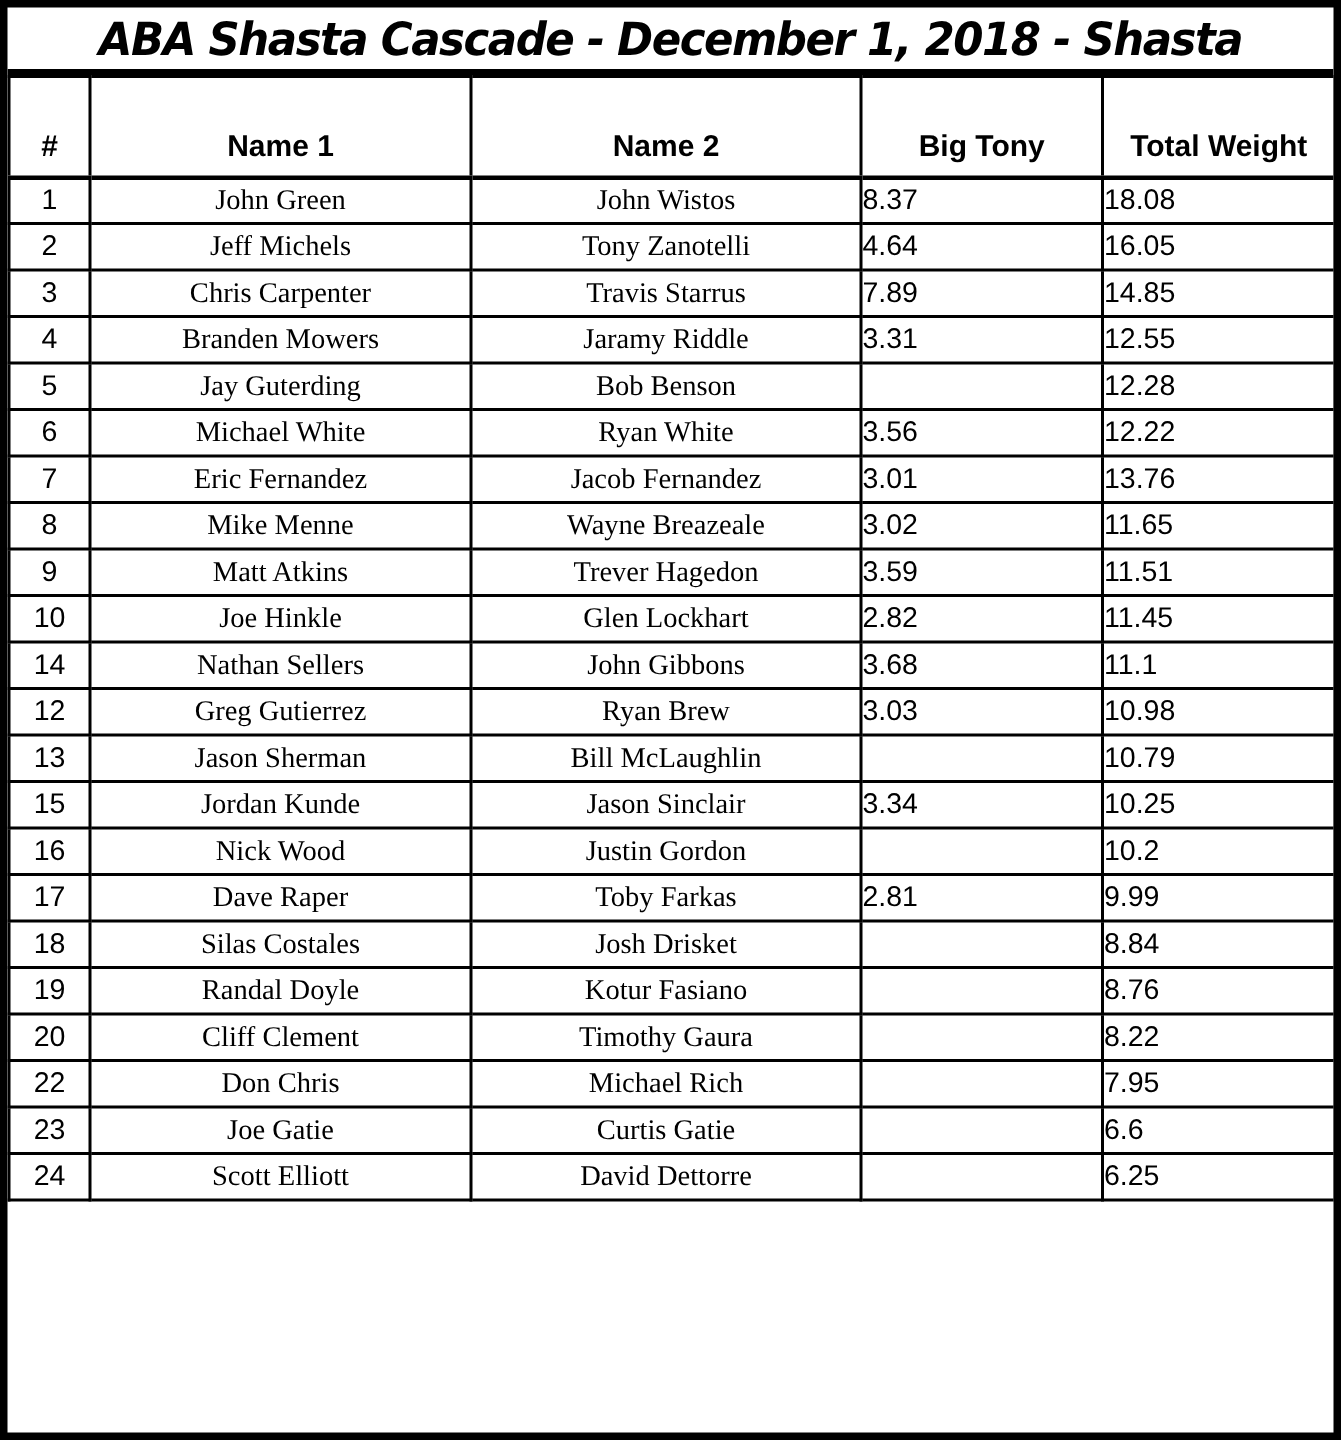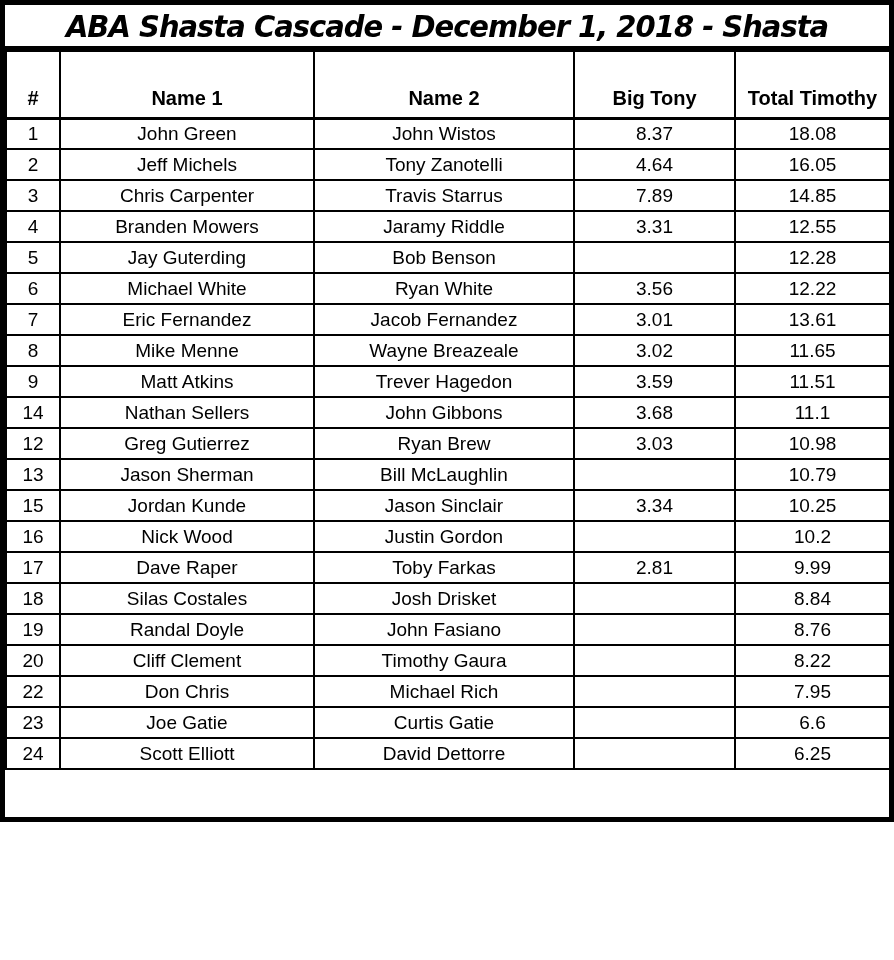--- a/index.html
+++ b/index.html
@@ -2,21 +2,21 @@
 <html><head>
 <meta charset="utf-8">
 <style>
   html, body {
     margin: 0;
     padding: 0;
     background: #ffffff;
   }
   .sheet {
     width: 894px;
-    height: 822px;
+    height: 960px;
     box-sizing: border-box;
     border: 5px solid #000000;
     background: #ffffff;
     overflow: hidden;
     font-family: "Liberation Sans", sans-serif;
     color: #000000;
   }
   .title-band {
     height: 41px;
     border-bottom: 4px solid #000000;
@@ -54,22 +54,22 @@
     text-align: center;
     border-bottom-width: 3px;
   }
   table.results tbody td {
     height: 31px;
     font-size: 19px;
     padding: 0;
     vertical-align: middle;
   }
   td.c-rank   { text-align: center; }
-  td.c-name   { text-align: center; }
-  td.c-weight { text-align: center; padding-right: 5px; }
+  td.c-name   { text-align: center; font-family: Liberation Serif, serif; }
+  td.c-weight { text-align: left; padding-right: 5px; }
 </style>
 </head>
 <body>
 
 <div class="sheet">
 
   <div class="title-band">
     <span class="title-text">ABA Shasta Cascade - December 1, 2018 - Shasta</span>
   </div>
 
@@ -80,21 +80,21 @@
       <col style="width:260px">
       <col style="width:161px">
       <col style="width:155px">
     </colgroup>
     <thead>
       <tr>
         <th>#</th>
         <th>Name 1</th>
         <th>Name 2</th>
         <th>Big Tony</th>
-        <th>Total Timothy</th>
+        <th>Total Weight</th>
       </tr>
     </thead>
     <tbody id="rows-body">
   <tr>
     <td class="c-rank">1</td>
     <td class="c-name">John Green</td>
     <td class="c-name">John Wistos</td>
     <td class="c-weight">8.37</td>
     <td class="c-weight">18.08</td>
   </tr>
@@ -137,39 +137,46 @@
     <td class="c-name">Ryan White</td>
     <td class="c-weight">3.56</td>
     <td class="c-weight">12.22</td>
   </tr>
 
   <tr>
     <td class="c-rank">7</td>
     <td class="c-name">Eric Fernandez</td>
     <td class="c-name">Jacob Fernandez</td>
     <td class="c-weight">3.01</td>
-    <td class="c-weight">13.61</td>
+    <td class="c-weight">13.76</td>
   </tr>
 
   <tr>
     <td class="c-rank">8</td>
     <td class="c-name">Mike Menne</td>
     <td class="c-name">Wayne Breazeale</td>
     <td class="c-weight">3.02</td>
     <td class="c-weight">11.65</td>
   </tr>
 
   <tr>
     <td class="c-rank">9</td>
     <td class="c-name">Matt Atkins</td>
     <td class="c-name">Trever Hagedon</td>
     <td class="c-weight">3.59</td>
     <td class="c-weight">11.51</td>
   </tr>
 
+  <tr>
+    <td class="c-rank">10</td>
+    <td class="c-name">Joe Hinkle</td>
+    <td class="c-name">Glen Lockhart</td>
+    <td class="c-weight">2.82</td>
+    <td class="c-weight">11.45</td>
+  </tr>
 
   <tr>
     <td class="c-rank">14</td>
     <td class="c-name">Nathan Sellers</td>
     <td class="c-name">John Gibbons</td>
     <td class="c-weight">3.68</td>
     <td class="c-weight">11.1</td>
   </tr>
 
   <tr>
@@ -217,21 +224,21 @@
     <td class="c-rank">18</td>
     <td class="c-name">Silas Costales</td>
     <td class="c-name">Josh Drisket</td>
     <td class="c-weight"></td>
     <td class="c-weight">8.84</td>
   </tr>
 
   <tr>
     <td class="c-rank">19</td>
     <td class="c-name">Randal Doyle</td>
-    <td class="c-name">John Fasiano</td>
+    <td class="c-name">Kotur Fasiano</td>
     <td class="c-weight"></td>
     <td class="c-weight">8.76</td>
   </tr>
 
   <tr>
     <td class="c-rank">20</td>
     <td class="c-name">Cliff Clement</td>
     <td class="c-name">Timothy Gaura</td>
     <td class="c-weight"></td>
     <td class="c-weight">8.22</td>

